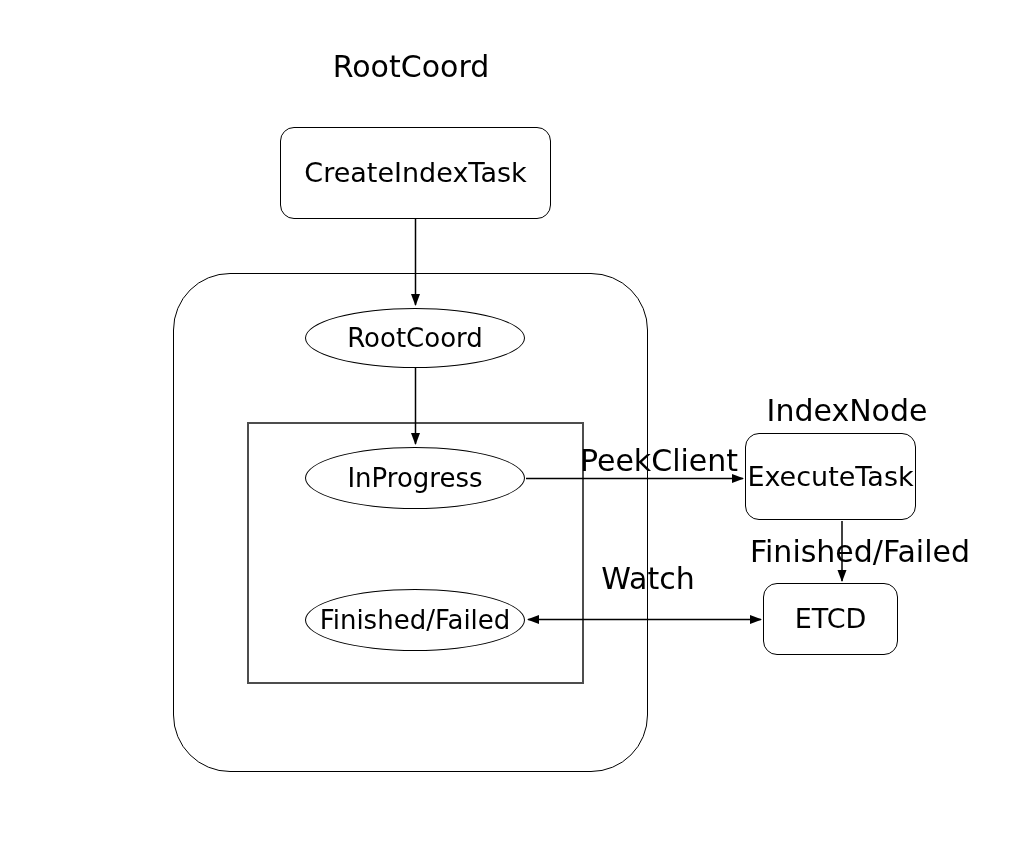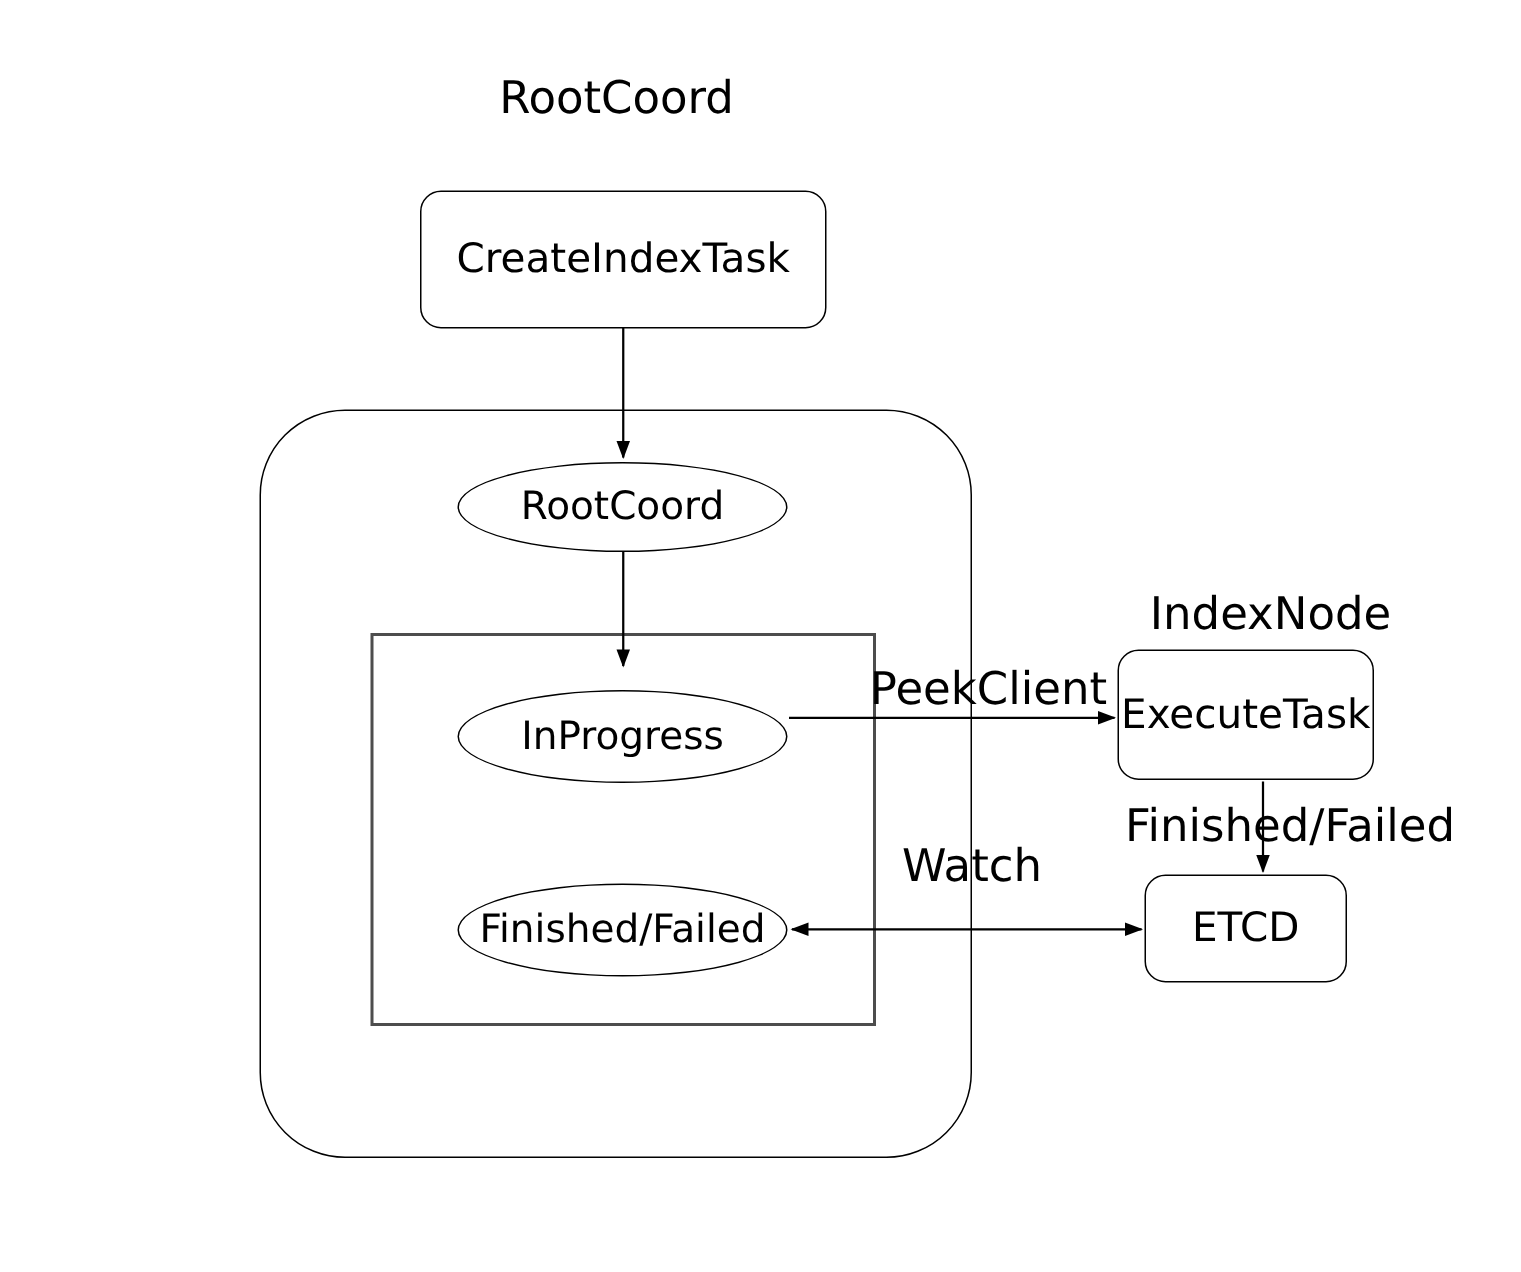--- a/index.html
+++ b/index.html
@@ -101,21 +101,21 @@
   <div class="free-label" style="left:847px; top:410px;">IndexNode</div>
 
   <div class="node node-box" style="left:280px; top:95px; width:271px; height:92px;margin-top:32px;">
     <span>CreateIndexTask</span>
   </div>
 
   <div class="node node-ellipse" style="left:305px; top:308px; width:220px; height:60px;">
     <span>RootCoord</span>
   </div>
 
-  <div class="node node-ellipse" style="left:305px; top:460px; width:220px; height:62px;">
+  <div class="node node-ellipse" style="left:305px; top:447px; width:220px; height:62px;">
     <span>InProgress</span>
   </div>
 
   <div class="node node-ellipse" style="left:305px; top:589px; width:220px; height:62px;">
     <span>Finished/Failed</span>
   </div>
 
   <div class="node node-box" style="left:745px; top:433px; width:171px; height:87px;">
     <span>ExecuteTask</span>
   </div>

